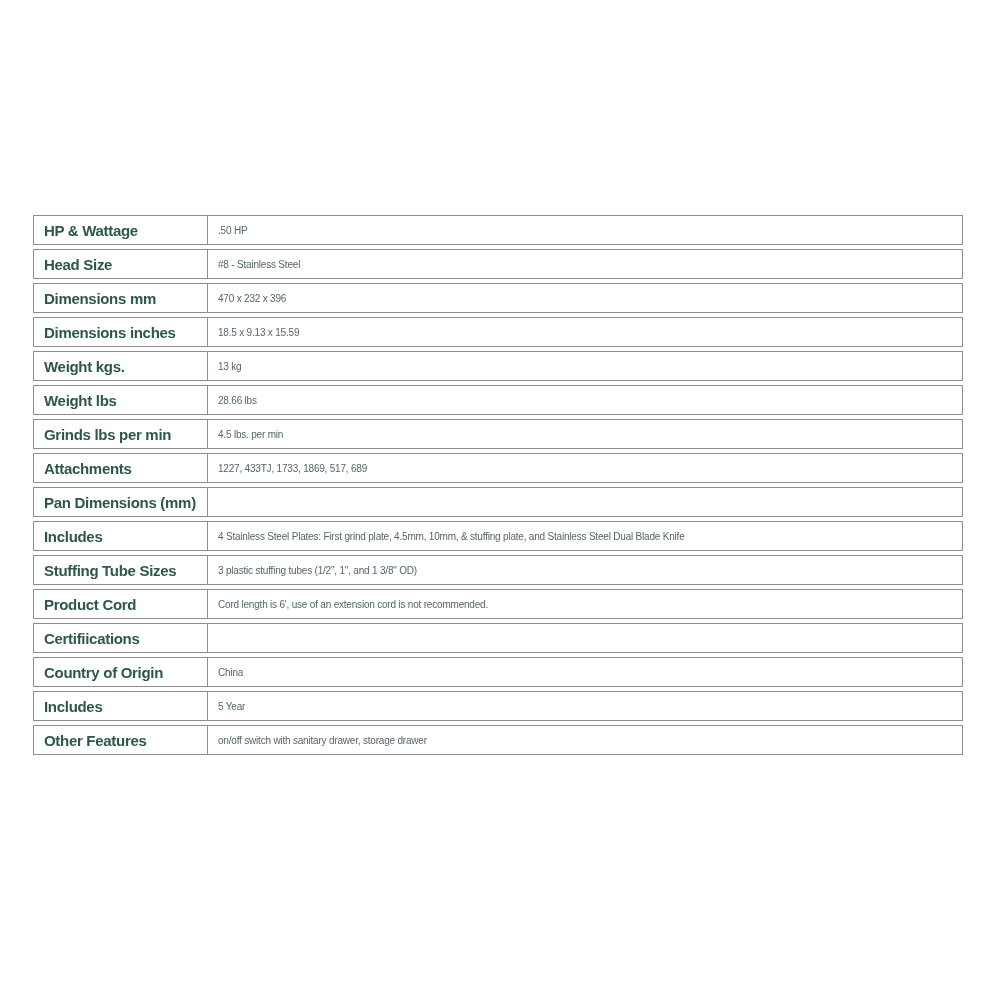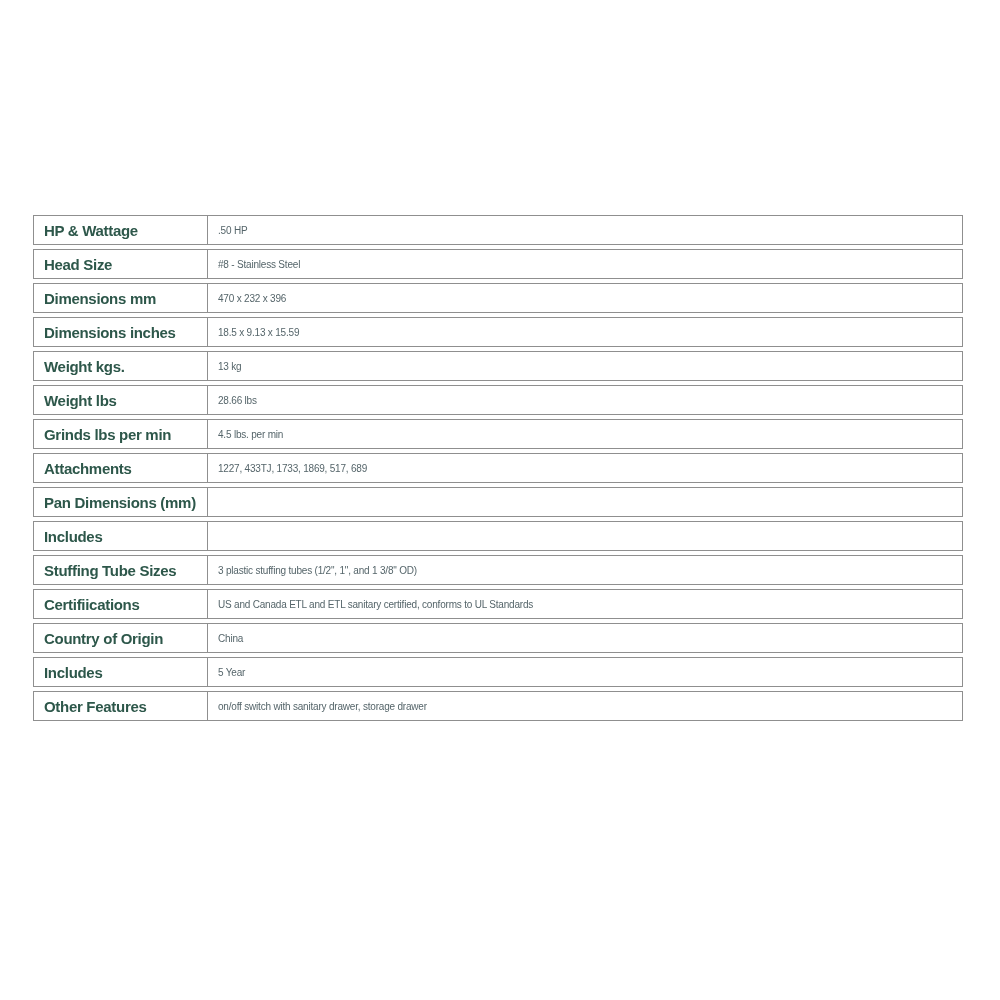--- a/index.html
+++ b/index.html
@@ -101,31 +101,35 @@
     <div class="spec-label">Attachments</div>
     <div class="spec-value">1227, 433TJ, 1733, 1869, 517, 689</div>
   </div>
 
   <div class="spec-row">
     <div class="spec-label">Pan Dimensions (mm)</div>
   </div>
 
   <div class="spec-row">
     <div class="spec-label">Includes</div>
+    <div class="spec-value">4 Stainless Steel Plates: First grind plate, 4.5mm, 10mm, &amp; stuffing plate, and Stainless Steel Dual Blade Knife</div>
   </div>
 
   <div class="spec-row">
     <div class="spec-label">Stuffing Tube Sizes</div>
     <div class="spec-value">3 plastic stuffing tubes (1/2", 1", and 1 3/8" OD)</div>
   </div>
 
+  <div class="spec-row">
+    <div class="spec-label">Product Cord</div>
+    <div class="spec-value">Cord length is 6', use of an extension cord is not recommended.</div>
+  </div>
 
   <div class="spec-row">
     <div class="spec-label">Certifiications</div>
-    <div class="spec-value">US and Canada ETL and ETL sanitary certified, conforms to UL Standards</div>
   </div>
 
   <div class="spec-row">
     <div class="spec-label">Country of Origin</div>
     <div class="spec-value">China</div>
   </div>
 
   <div class="spec-row">
     <div class="spec-label">Includes</div>
     <div class="spec-value">5 Year</div>

